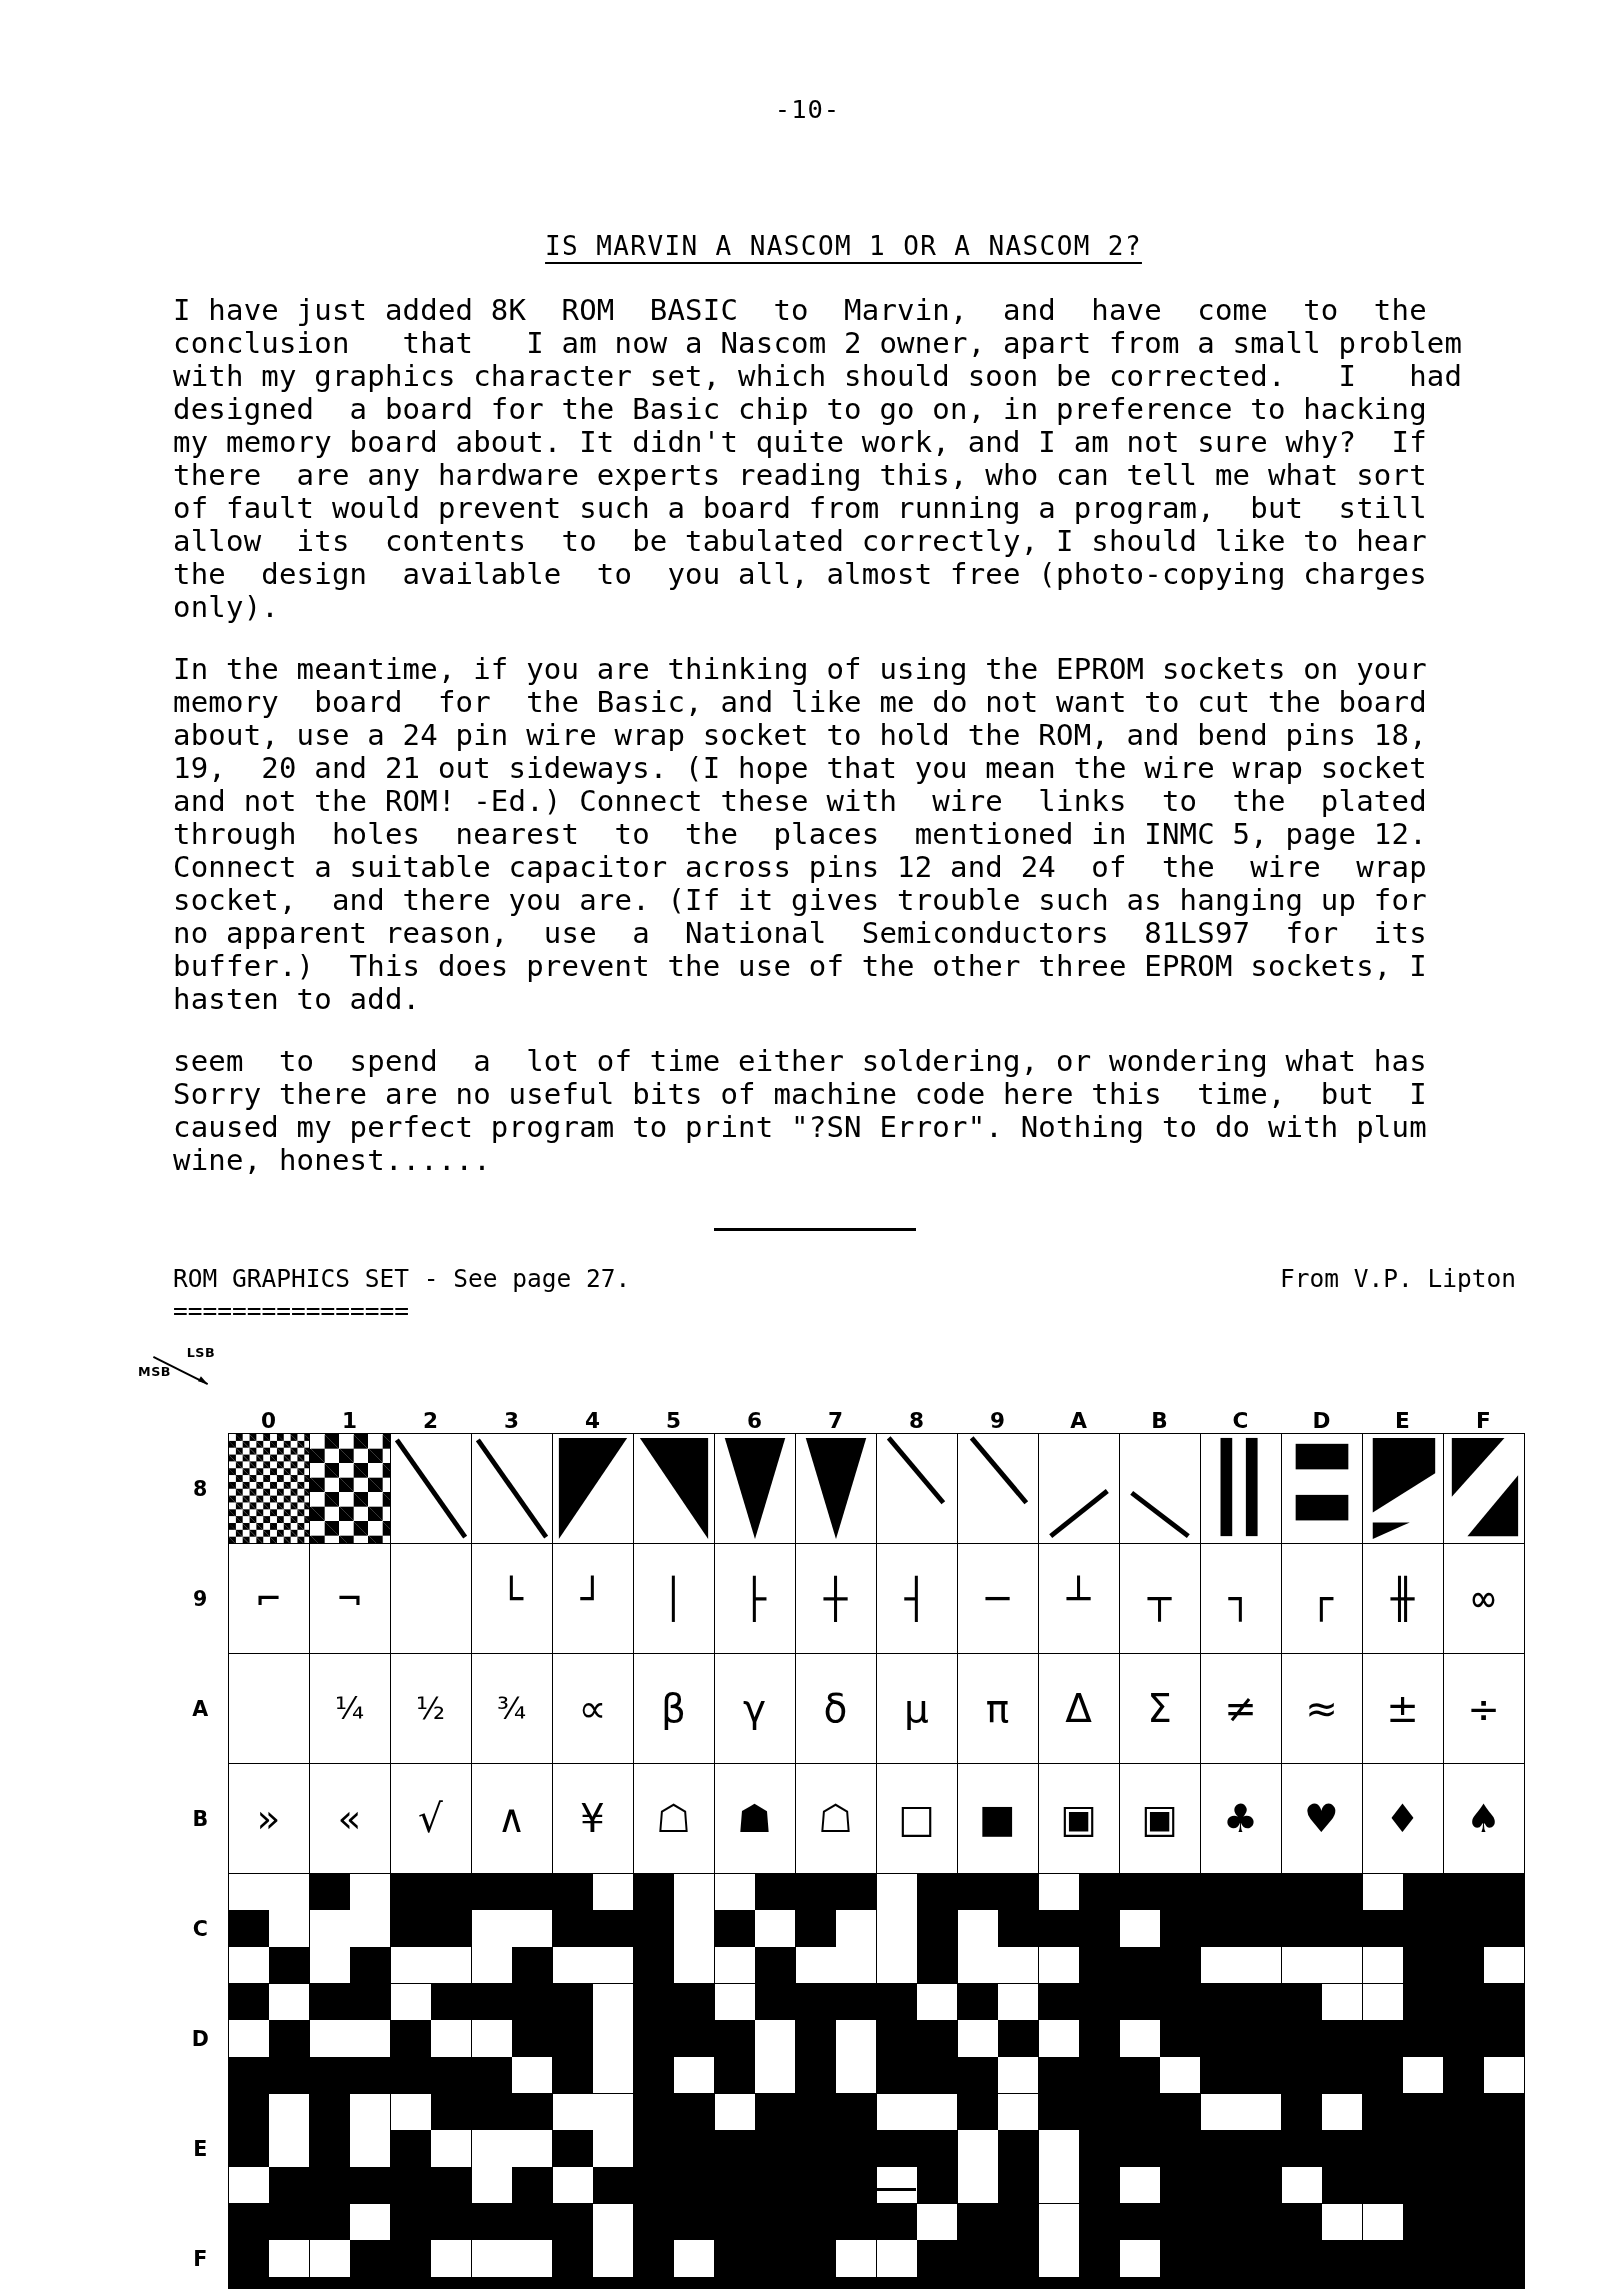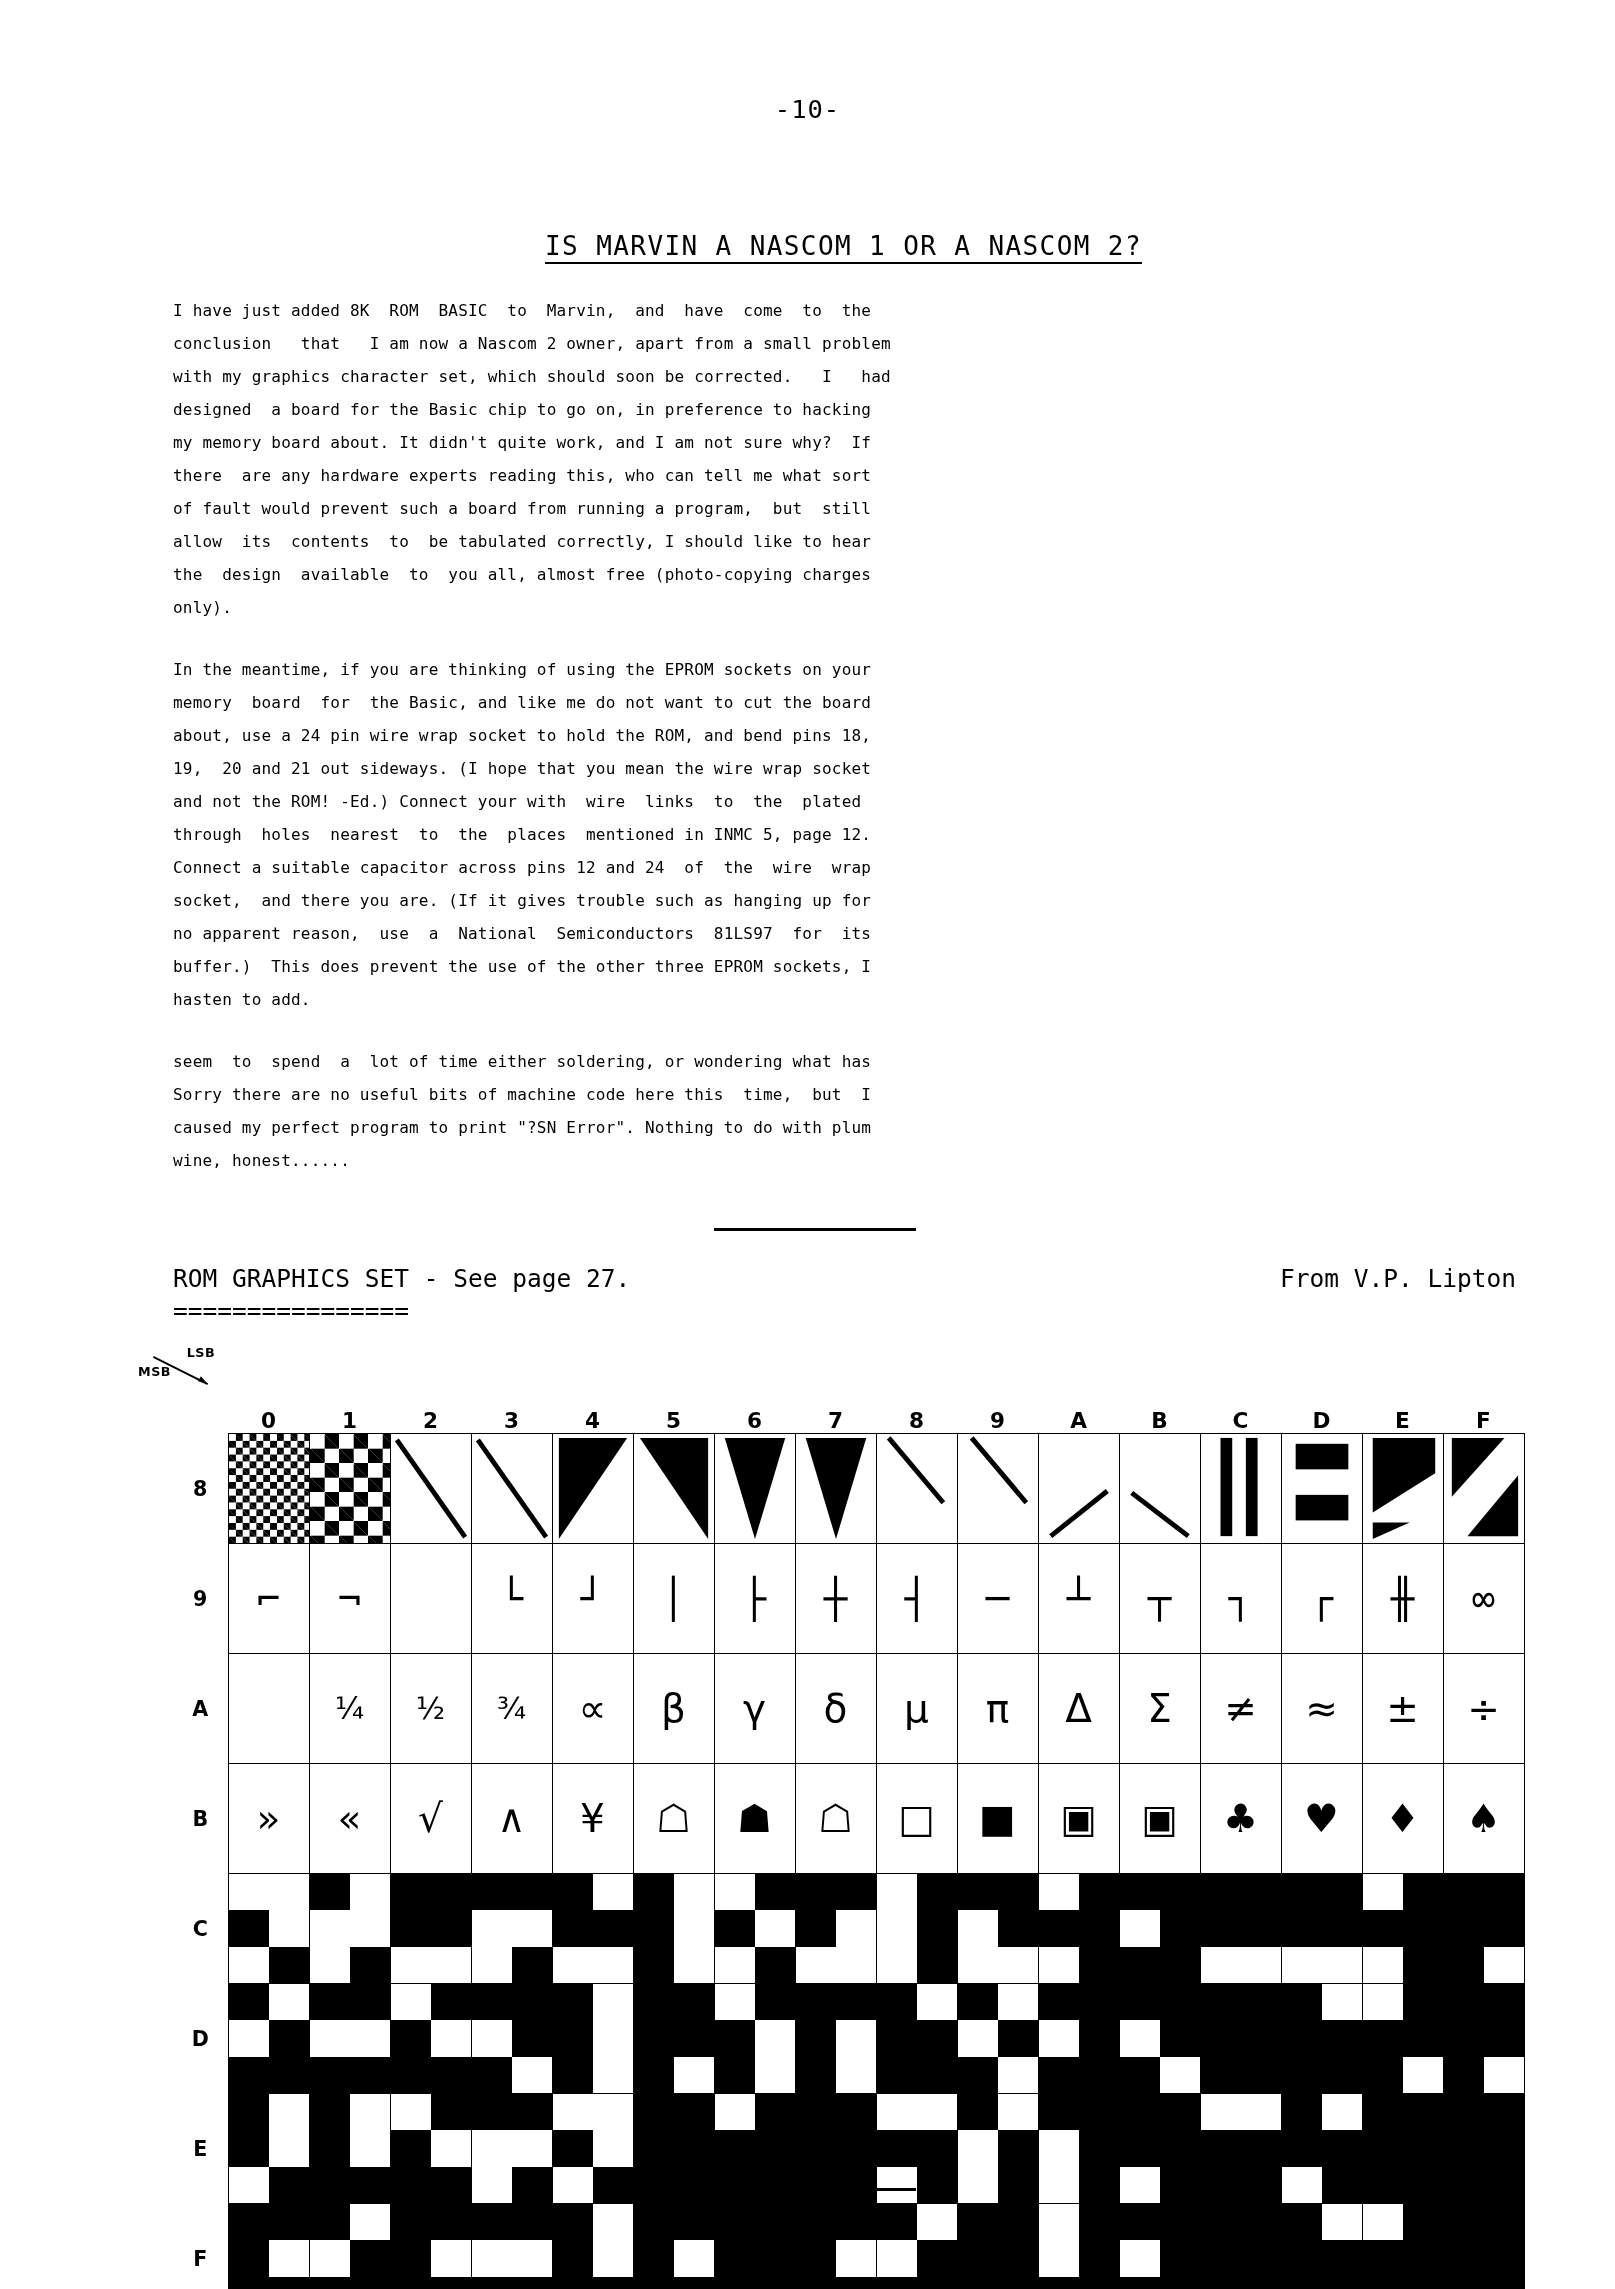--- a/index.html
+++ b/index.html
@@ -49,21 +49,21 @@
     text-decoration: underline;
     text-underline-offset: 6.9px;
     text-decoration-thickness: 2px;
     margin: 0 0 33px 0;
     font-weight: normal;
     white-space: pre;
     text-align: center;
   }
 
   .para {
-    font-size: 16px;
+    font-size: 29px;
     line-height: 33px;
     letter-spacing: 0.2px;
     margin: 0 0 29px 0;
   }
   .para .ln {
     display: block;
     white-space: pre;
   }
   
 
@@ -237,21 +237,21 @@
         <span class="ln">of fault would prevent such a board from running a program,  but  still</span>
         <span class="ln">allow  its  contents  to  be tabulated correctly, I should like to hear</span>
         <span class="ln">the  design  available  to  you all, almost free (photo-copying charges</span>
         <span class="ln">only).</span>
       </div>
     <div class="para" id="p2">
         <span class="ln">In the meantime, if you are thinking of using the EPROM sockets on your</span>
         <span class="ln">memory  board  for  the Basic, and like me do not want to cut the board</span>
         <span class="ln">about, use a 24 pin wire wrap socket to hold the ROM, and bend pins 18,</span>
         <span class="ln">19,  20 and 21 out sideways. (I hope that you mean the wire wrap socket</span>
-        <span class="ln">and not the ROM! -Ed.) Connect your with  wire  links  to  the  plated</span>
+        <span class="ln">and not the ROM! -Ed.) Connect these with  wire  links  to  the  plated</span>
         <span class="ln">through  holes  nearest  to  the  places  mentioned in INMC 5, page 12.</span>
         <span class="ln">Connect a suitable capacitor across pins 12 and 24  of  the  wire  wrap</span>
         <span class="ln">socket,  and there you are. (If it gives trouble such as hanging up for</span>
         <span class="ln">no apparent reason,  use  a  National  Semiconductors  81LS97  for  its</span>
         <span class="ln">buffer.)  This does prevent the use of the other three EPROM sockets, I</span>
         <span class="ln">hasten to add.</span>
       </div>
     <div class="para" id="p3">
         <span class="ln">seem  to  spend  a  lot of time either soldering, or wondering what has</span>
         <span class="ln">Sorry there are no useful bits of machine code here this  time,  but  I</span>

